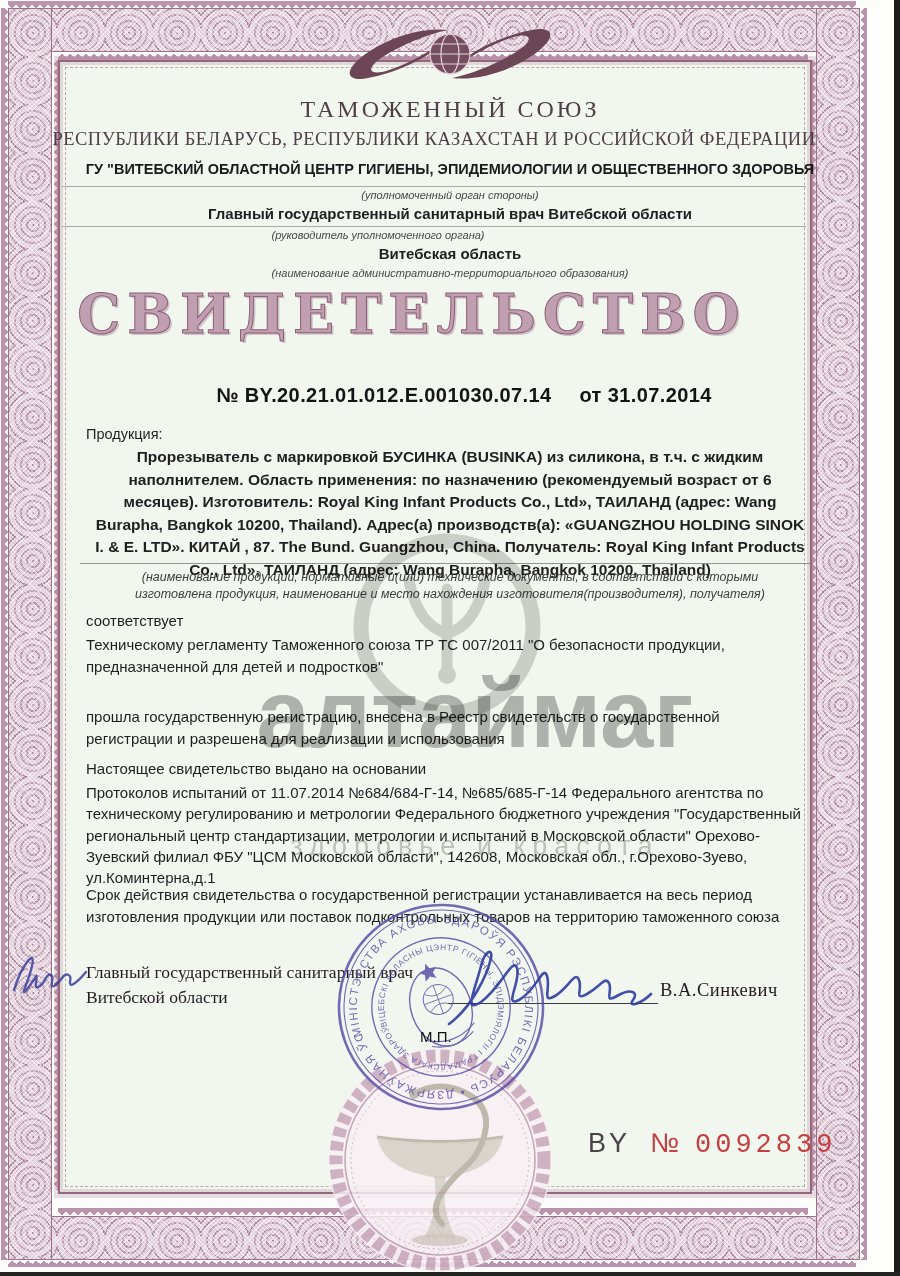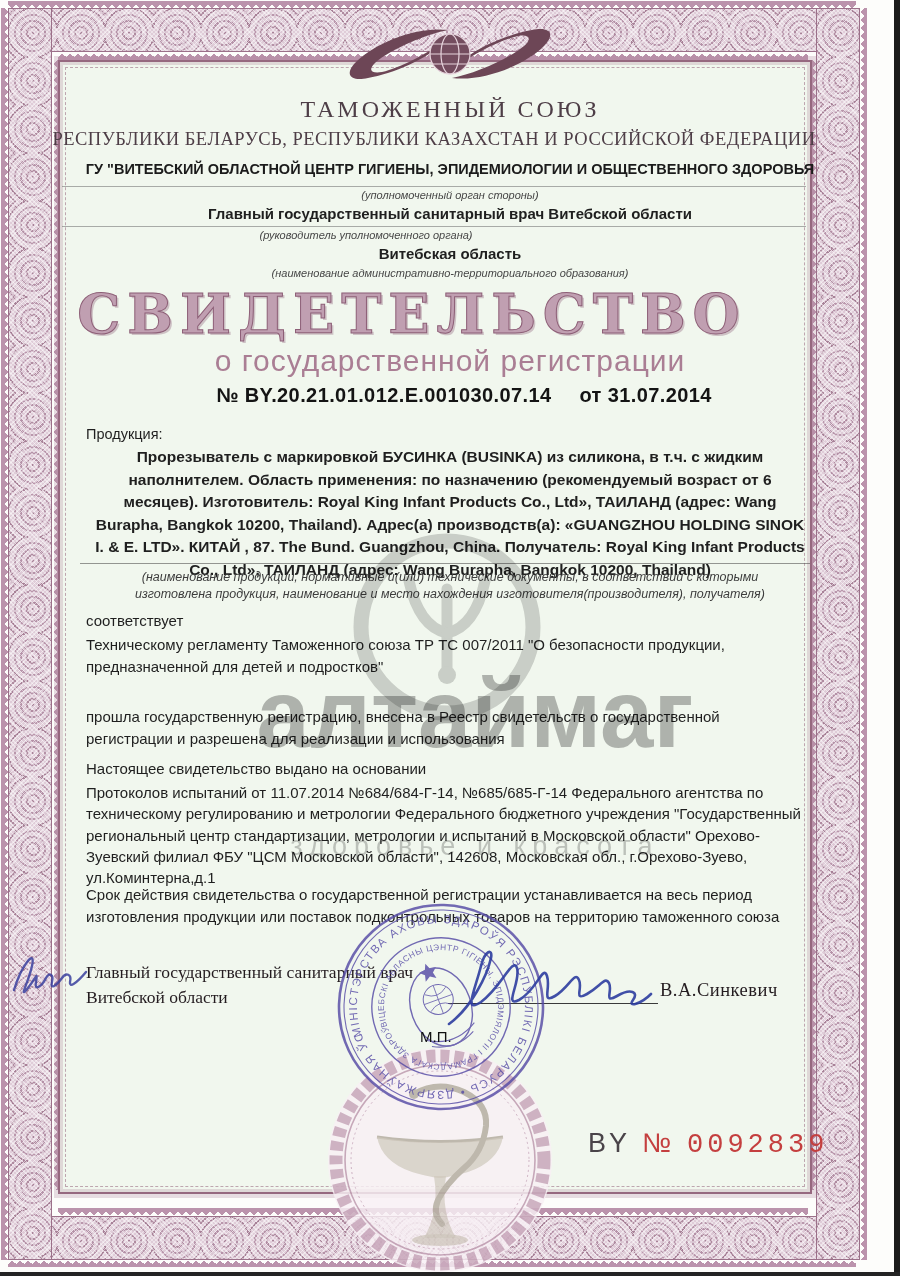--- a/index.html
+++ b/index.html
@@ -34,21 +34,21 @@
   .blk{position:absolute;z-index:3;color:#1f1f1f;}
   .serif{font-family:"Liberation Serif","DejaVu Serif",serif;}
   .center{text-align:center;}
   .logo{left:330px;top:16px;width:240px;height:76px;}
   .t-union{left:0;width:900px;top:96px;font-size:24px;letter-spacing:3px;color:#4e3e47;}
   .t-members{left:0;width:868px;top:129px;font-size:18.5px;letter-spacing:.5px;color:#4e3e47;}
   .t-authority{left:0;width:900px;top:161px;font-size:14.5px;font-weight:bold;color:#1b1b1b;}
   .cap{font-style:italic;font-size:11px;color:#474747;}
   .cap1{left:0;width:900px;top:189px;}
   .t-official{left:0;width:900px;top:205px;font-size:15px;font-weight:bold;}
-  .cap2{left:0;width:732px;top:229px;}
+  .cap2{left:12px;width:732px;top:229px;}
   .t-territory{left:0;width:900px;top:245px;font-size:15px;font-weight:bold;}
   .cap3{left:0;width:900px;top:267px;}
   .rule{position:absolute;height:1px;background:rgba(95,95,95,.5);z-index:3;}
   .rule1{left:62px;top:186px;width:744px;}
   .rule2{left:62px;top:226px;width:744px;}
   .rule3{left:80px;top:563px;width:730px;background:rgba(70,70,70,.55);}
   .t-title{left:0;width:824px;top:282px;font-size:54px;font-weight:bold;letter-spacing:7px;
     color:#c09fb1;-webkit-text-stroke:1px #8d5f77;text-shadow:2px 2px 0 rgba(141,95,119,.35);
     font-family:"DejaVu Serif","Liberation Serif",serif;}
   .t-subtitle{left:0;width:900px;top:344px;font-size:30px;color:#aa7e94;letter-spacing:1px;}
@@ -61,21 +61,21 @@
   .t-conforms{left:86px;top:634px;width:726px;font-size:15px;line-height:21.5px;}
   .t-registration{left:86px;top:706px;width:706px;font-size:15px;line-height:21.5px;}
   .t-basis-label{left:86px;top:760px;font-size:15px;}
   .t-basis{left:86px;top:782px;width:716px;font-size:15px;line-height:21.3px;}
   .t-validity{left:86px;top:884px;width:700px;font-size:15px;line-height:21.5px;}
   .t-signer{left:86px;top:960px;width:335px;font-size:17.5px;line-height:25px;color:#241c20;}
   .sig-line{position:absolute;left:448px;top:1003px;width:210px;height:1.4px;background:#3a3a3a;z-index:4;}
   .t-signername{left:660px;top:980px;font-size:18.5px;letter-spacing:.5px;color:#241c20;}
   .t-mp{left:420px;top:1028px;font-size:15px;font-weight:500;color:#111;z-index:6;}
   .serial{left:588px;top:1128px;display:flex;align-items:baseline;z-index:4;}
-  .serial .cc{font-size:27px;color:#4a4449;letter-spacing:3px;margin-right:12px;}
+  .serial .cc{font-size:27px;color:#4a4449;letter-spacing:3px;margin-right:20px;}
   .serial .ns{font-size:27px;color:#c43f3f;margin-right:16px;}
   .serial .num{font-family:"Liberation Mono",monospace;font-size:27px;color:#c43f3f;letter-spacing:4px;}
   
   .stamp{position:absolute;left:329px;top:895px;z-index:5;}
   .rosette{position:absolute;left:322px;top:1042px;z-index:2;}
   .signature{position:absolute;left:443px;top:936px;z-index:6;}
   .pen-mark{position:absolute;left:6px;top:944px;z-index:7;}
   
   .wm{position:absolute;z-index:6;mix-blend-mode:multiply;}
   .wm-logo{left:347px;top:527px;opacity:.38;}
@@ -124,21 +124,20 @@
   <div class="blk center t-authority">ГУ "ВИТЕБСКИЙ ОБЛАСТНОЙ ЦЕНТР ГИГИЕНЫ, ЭПИДЕМИОЛОГИИ И ОБЩЕСТВЕННОГО ЗДОРОВЬЯ</div>
   <div class="rule rule1"></div>
   <div class="blk center cap cap1">(уполномоченный орган стороны)</div>
   <div class="blk center t-official">Главный государственный санитарный врач Витебской области</div>
   <div class="rule rule2"></div>
   <div class="blk center cap cap2">(руководитель уполномоченного органа)</div>
   <div class="blk center t-territory">Витебская область</div>
   <div class="blk center cap cap3">(наименование административно-территориального образования)</div>
 
   <div class="blk center t-title">СВИДЕТЕЛЬСТВО</div>
-  <div class="blk center t-subtitle">о государственной регистрации</div>
   <div class="blk center t-regline">
     <span>№ BY.20.21.01.012.E.001030.07.14</span><span class="gap"></span><span>от 31.07.2014</span>
   </div>
 
   <div class="blk t-product-label">Продукция:</div>
   <div class="blk t-product">Прорезыватель с маркировкой БУСИНКА (BUSINKA) из силикона, в т.ч. с жидким наполнителем. Область применения: по назначению (рекомендуемый возраст от 6 месяцев). Изготовитель: Royal King Infant Products Co., Ltd», ТАИЛАНД (адрес: Wang Burapha, Bangkok 10200, Thailand). Адрес(а) производств(а): «GUANGZHOU HOLDING SINOK I. &amp; E. LTD». КИТАЙ , 87. The Bund. Guangzhou, China. Получатель: Royal King Infant Products Co., Ltd», ТАИЛАНД (адрес: Wang Burapha, Bangkok 10200, Thailand)</div>
   <div class="rule rule3"></div>
   <div class="blk t-product-cap">(наименование продукции, нормативные и(или) технические документы, в соответствии с которыми изготовлена продукция, наименование и место нахождения изготовителя(производителя), получателя)</div>
   <div class="blk t-conforms-label">соответствует</div>
   <div class="blk t-conforms">Техническому регламенту Таможенного союза ТР ТС 007/2011 "О безопасности продукции, предназначенной для детей и подростков"</div>

